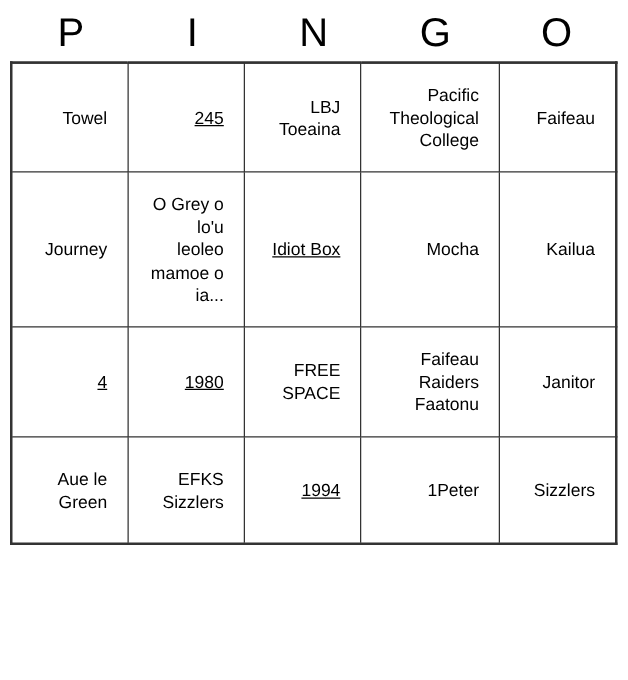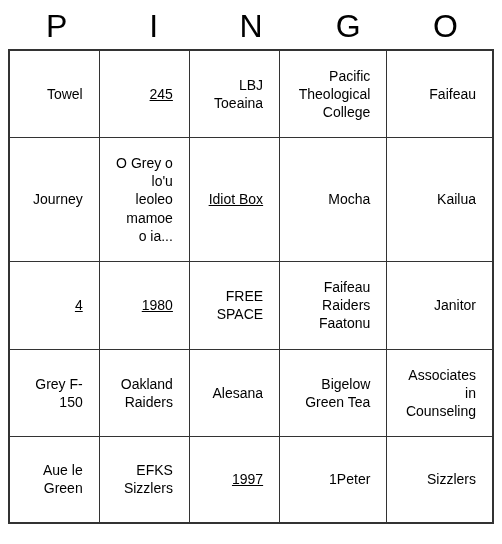--- a/index.html
+++ b/index.html
@@ -85,27 +85,20 @@
         <td class="medium-text">Kailua</td>
       </tr>
       <tr>
         <td class="large-text">4</td>
         <td class="large-text">1980</td>
         <td class="medium-text">FREE SPACE</td>
         <td class="small-text">Faifeau Raiders Faatonu</td>
         <td class="medium-text">Janitor</td>
       </tr>
       <tr>
-        <td class="medium-text">Grey F-150</td>
-        <td class="medium-text">Oakland Raiders</td>
-        <td class="medium-text">Alesana</td>
-        <td class="medium-text">Bigelow Green Tea</td>
-        <td class="small-text">Associates in Counseling</td>
-      </tr>
-      <tr>
         <td class="medium-text">Aue le Green</td>
         <td class="small-text">EFKS Sizzlers</td>
-        <td class="large-text">1997</td>
+        <td class="large-text">1994</td>
         <td class="medium-text">1Peter</td>
         <td class="medium-text">Sizzlers</td>
       </tr>
     </tbody>
 </table>
 
 </body></html>

